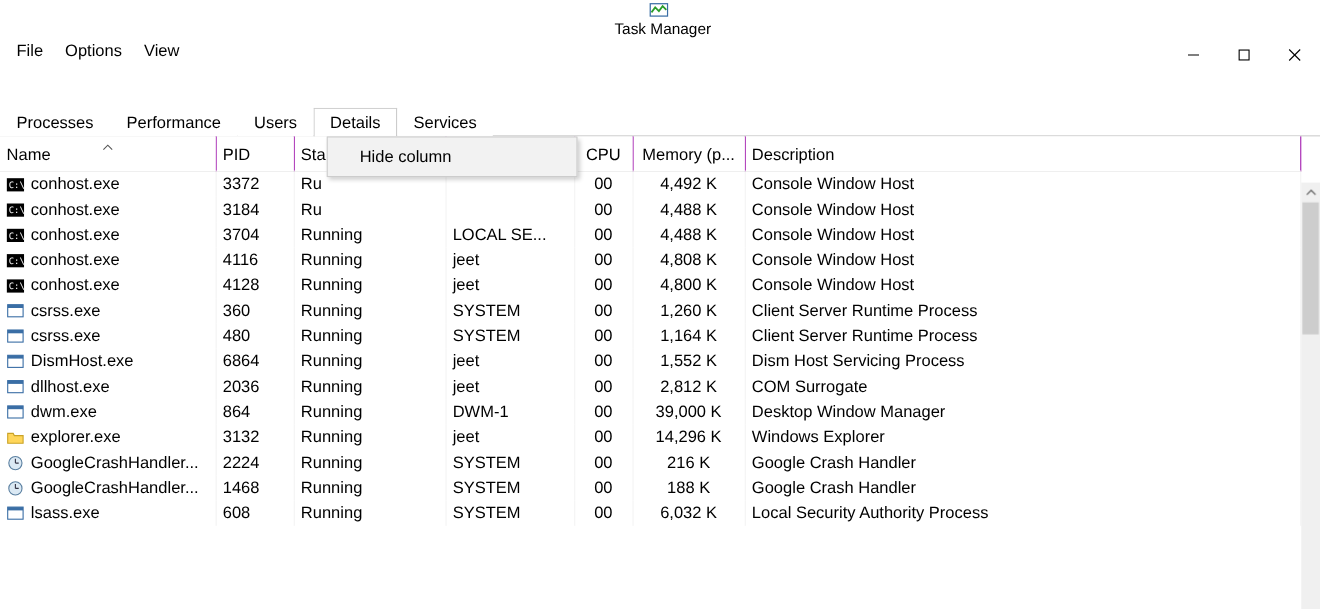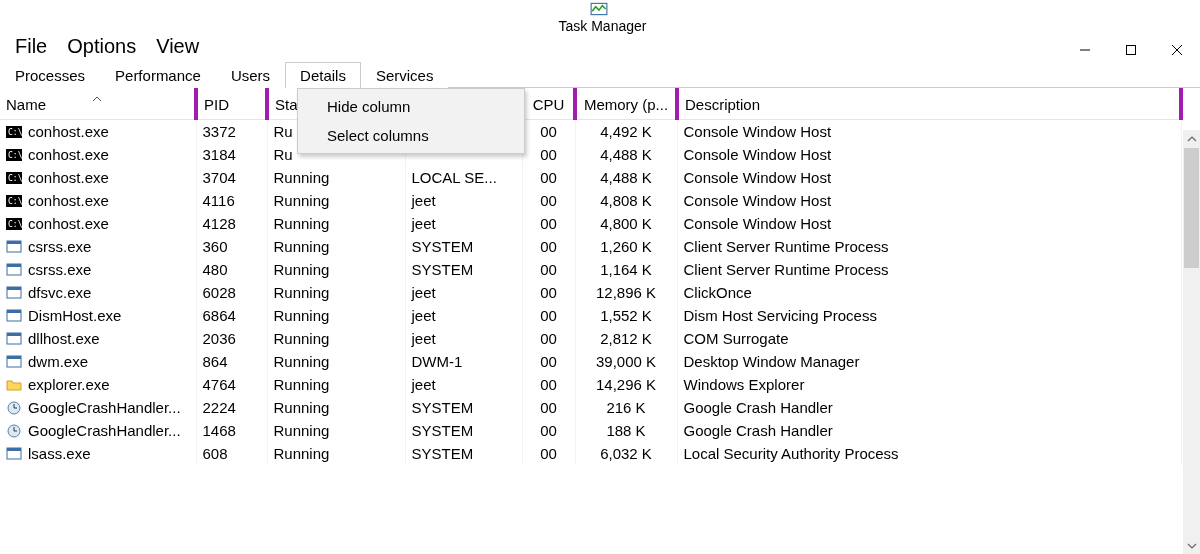--- a/index.html
+++ b/index.html
@@ -3,28 +3,28 @@
   <meta charset="utf-8">
   <style>
     * { box-sizing: border-box; margin: 0; padding: 0; }
     html, body { width: 1200px; height: 554px; font-family: "Segoe UI", Tahoma, sans-serif; font-size: 15px; background: #fff; color: #000; overflow: hidden; }
     .titlebar { height: 32px; display: flex; align-items: center; padding-left: 5px; flex-direction: column; }
     .titlebar-icon { width: 18px; height: 18px; margin-right: 8px; display: inline-flex; align-items: center; justify-content: center; }
     .titlebar-title { font-size: 14px; }
     .win-controls { margin-left: auto; display: flex; }
     .win-btn { width: 46px; height: 32px; display: flex; align-items: center; justify-content: center; }
     .win-btn svg { width: 12px; height: 12px; }
-    .menubar { height: 28px; display: flex; align-items: center; padding-left: 6px; gap: 2px; font-size: 20px; }
+    .menubar { height: 28px; display: flex; align-items: center; padding-left: 6px; gap: 2px; font-size: 15px; }
     .menubar-item { padding: 2px 9px; }
-    .tabs { display: flex; border-bottom: 1px solid #ccc; padding-left: 0; height: 28px; align-items: flex-end; }
+    .tabs { display: flex; border-bottom: 1px solid #ccc; padding-left: 0; height: 28px; align-items: flex-end; margin-top: 36px; }
     .tab { padding: 4px 14px; border: 1px solid transparent; border-bottom: none; font-size: 15px; background: #fff; position: relative; top: 1px; }
     .tab.active { border-color: #ccc; background: #fff; z-index: 2; }
     .content { position: relative; height: calc(554px - 32px - 28px - 28px); }
     .table { width: calc(100% - 17px); border-collapse: collapse; table-layout: fixed; }
-    .table th { text-align: left; font-weight: normal; border-right: 4px solid #a21caf; border-bottom: 1px solid #e5e5e5; padding: 8px 6px 6px 6px; background: #fff; position: sticky; top: 0; white-space: nowrap; overflow: hidden; text-overflow: ellipsis; margin-left: 36px; }
+    .table th { text-align: left; font-weight: normal; border-right: 1px solid #a21caf; border-bottom: 1px solid #e5e5e5; padding: 8px 6px 6px 6px; background: #fff; position: sticky; top: 0; white-space: nowrap; overflow: hidden; text-overflow: ellipsis; margin-left: 36px; }
     .table th.right { text-align: center; }
     .table td { padding: 3px 6px; white-space: nowrap; overflow: hidden; text-overflow: ellipsis; border-right: 1px solid #f3f3f3; vertical-align: middle; }
     .table td.right { text-align: center; }
     .name-cell { display: flex; align-items: center; gap: 6px; }
     .proc-icon { width: 16px; height: 16px; display: inline-flex; align-items: center; justify-content: center; flex-shrink: 0; }
     .sort-arrow { position: absolute; left: 50%; top: 0px; transform: translateX(-50%); }
     th.name-col { position: sticky; top:0; }
     th { position: relative; }
     .context-menu { position: absolute; left: 297px; top: 0px; width: 228px; background: #f2f2f2; border: 1px solid #ccc; box-shadow: 2px 3px 4px rgba(0,0,0,0.2); z-index: 50; padding: 3px; }
     .context-menu-item { padding: 6px 10px 6px 26px; font-size: 15px; background: #f2f2f2; }
@@ -242,39 +242,20 @@
         </tr>
         <tr>
           <td>
             <div class="name-cell">
               <span class="proc-icon">
                 <svg viewBox="0 0 16 16">
                   <rect x="1" y="2" width="14" height="11" fill="#fff" stroke="#3a6ea5"></rect>
                   <rect x="1" y="2" width="14" height="3" fill="#3a6ea5"></rect>
                 </svg>
               </span>
-              <span>dfsvc.exe</span>
-            </div>
-          </td>
-          <td>6028</td>
-          <td>Running</td>
-          <td>jeet</td>
-          <td class="right">00</td>
-          <td class="right">12,896 K</td>
-          <td>ClickOnce</td>
-        </tr>
-        <tr>
-          <td>
-            <div class="name-cell">
-              <span class="proc-icon">
-                <svg viewBox="0 0 16 16">
-                  <rect x="1" y="2" width="14" height="11" fill="#fff" stroke="#3a6ea5"></rect>
-                  <rect x="1" y="2" width="14" height="3" fill="#3a6ea5"></rect>
-                </svg>
-              </span>
               <span>DismHost.exe</span>
             </div>
           </td>
           <td>6864</td>
           <td>Running</td>
           <td>jeet</td>
           <td class="right">00</td>
           <td class="right">1,552 K</td>
           <td>Dism Host Servicing Process</td>
         </tr>
@@ -320,21 +301,21 @@
           <td>
             <div class="name-cell">
               <span class="proc-icon">
                 <svg viewBox="0 0 16 16">
                   <path d="M1 4h5l1 2h8v7H1z" fill="#ffd65a" stroke="#c9a227"></path>
                 </svg>
               </span>
               <span>explorer.exe</span>
             </div>
           </td>
-          <td>4764</td>
+          <td>3132</td>
           <td>Running</td>
           <td>jeet</td>
           <td class="right">00</td>
           <td class="right">14,296 K</td>
           <td>Windows Explorer</td>
         </tr>
         <tr>
           <td>
             <div class="name-cell">
               <span class="proc-icon">
@@ -391,21 +372,20 @@
           <td>SYSTEM</td>
           <td class="right">00</td>
           <td class="right">6,032 K</td>
           <td>Local Security Authority Process</td>
         </tr>
       </tbody>
   </table>
 
   <div class="context-menu">
     <div class="context-menu-item">Hide column</div>
-    <div class="context-menu-item">Select columns</div>
   </div>
 
   <div class="scrollbar-v">
     <div class="arrowbtn top">
         <svg width="10" height="6" viewBox="0 0 10 6">
           <polyline points="1,5 5,1 9,5" fill="none" stroke="#666" stroke-width="1.2"></polyline>
         </svg>
       </div>
     <div class="thumb"></div>
     <div class="arrowbtn bot">

